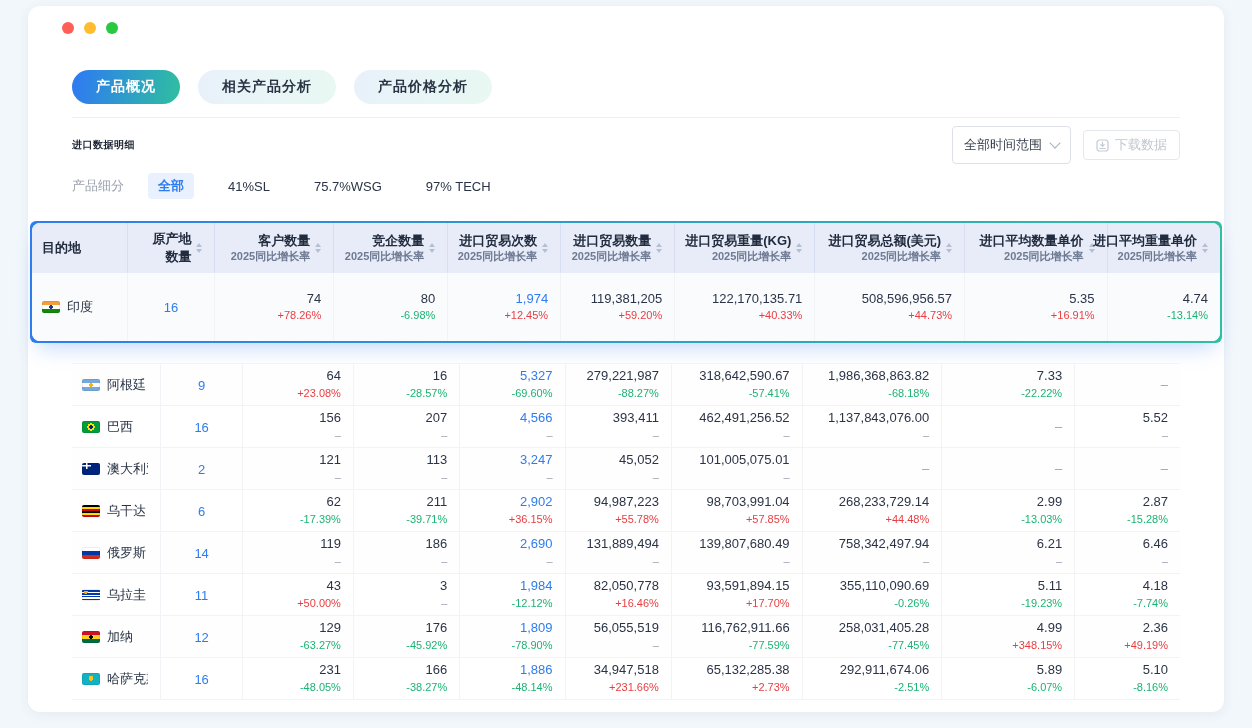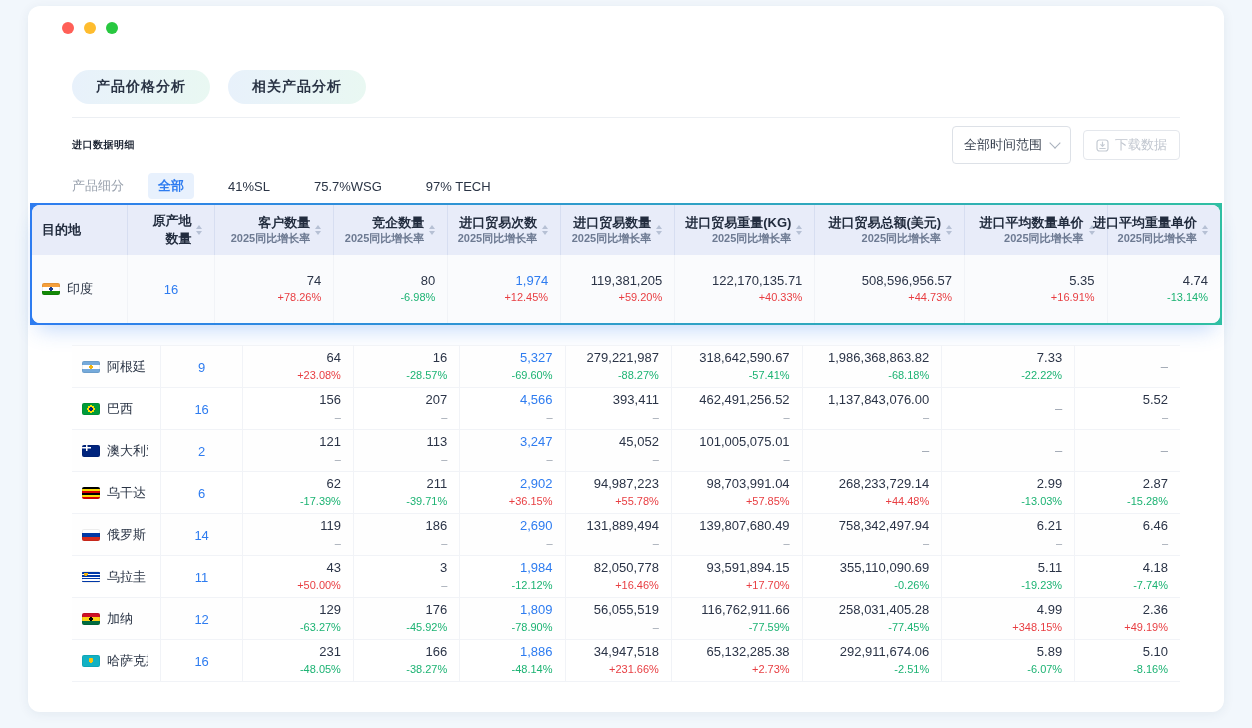--- a/index.html
+++ b/index.html
@@ -26,21 +26,21 @@
   .dl-btn{display:flex;align-items:center;gap:6px;border:1px solid #e4e7ec;background:#fff;border-radius:4px;height:30px;padding:0 12px;font-size:13px;color:#c0c6cf;font-family:inherit;cursor:not-allowed;box-sizing:border-box;}
   .dl-icon{display:flex;align-items:center;}
 
   
   .filter-row{display:flex;align-items:center;gap:24px;margin-top:12px;font-size:13px;height:26px;}
   .f-label{color:#99a1ad;}
   .f-opt{border:none;background:transparent;font-size:13px;color:#2a3445;padding:4px 10px;border-radius:4px;font-family:inherit;cursor:pointer;}
   .f-opt.active{color:var(--accent,#2e7cf0);background:#e8f1fd;font-weight:700;}
 
   
-  .pinned-wrap{margin:4px -42px 0;padding:2px;border-radius:0;background:linear-gradient(90deg,var(--accent,#2e7cf0),#2fbfa3);
+  .pinned-wrap{margin:22px -42px 0;padding:2px;border-radius:6px;background:linear-gradient(90deg,var(--accent,#2e7cf0),#2fbfa3);
                box-shadow:0 12px 20px -8px rgba(46,124,240,.30);}
   .pinned-inner{background:#fff;border-radius:8px;overflow:hidden;}
 
   
   .tbl{width:100%;border-collapse:collapse;table-layout:fixed;}
   .tbl th{background:#e8ecf9;height:50px;padding:0 12px 0 0;font-size:13px;color:#222c3e;border-right:1px solid #d7def1;vertical-align:middle;font-weight:700;}
   .tbl th:last-child{border-right:none;}
   .thx{display:flex;justify-content:flex-end;align-items:center;gap:5px;}
   th.left .thx{justify-content:flex-start;padding-left:10px;}
   .tlines{display:flex;flex-direction:column;align-items:flex-end;line-height:1.35;}
@@ -82,22 +82,23 @@
 <div class="stage">
   <div class="window">
     <div class="traffic">
       <span class="dot" style="background: rgb(255, 95, 87);"></span>
       <span class="dot" style="background: rgb(254, 188, 46);"></span>
       <span class="dot" style="background: rgb(40, 200, 64);"></span>
     </div>
     <div class="content">
 
       <div class="tabs">
+        <button class="tab active">产品概况</button>
+        <button class="tab">相关产品分析</button>
         <button class="tab">产品价格分析</button>
-        <button class="tab">相关产品分析</button>
       </div>
 
       <div class="divider"></div>
 
       <div class="section-head">
         <h2 class="title">进口数据明细</h2>
         <div class="head-actions">
           <div class="select">
             <span>全部时间范围</span>
             <span class="chev"></span>

